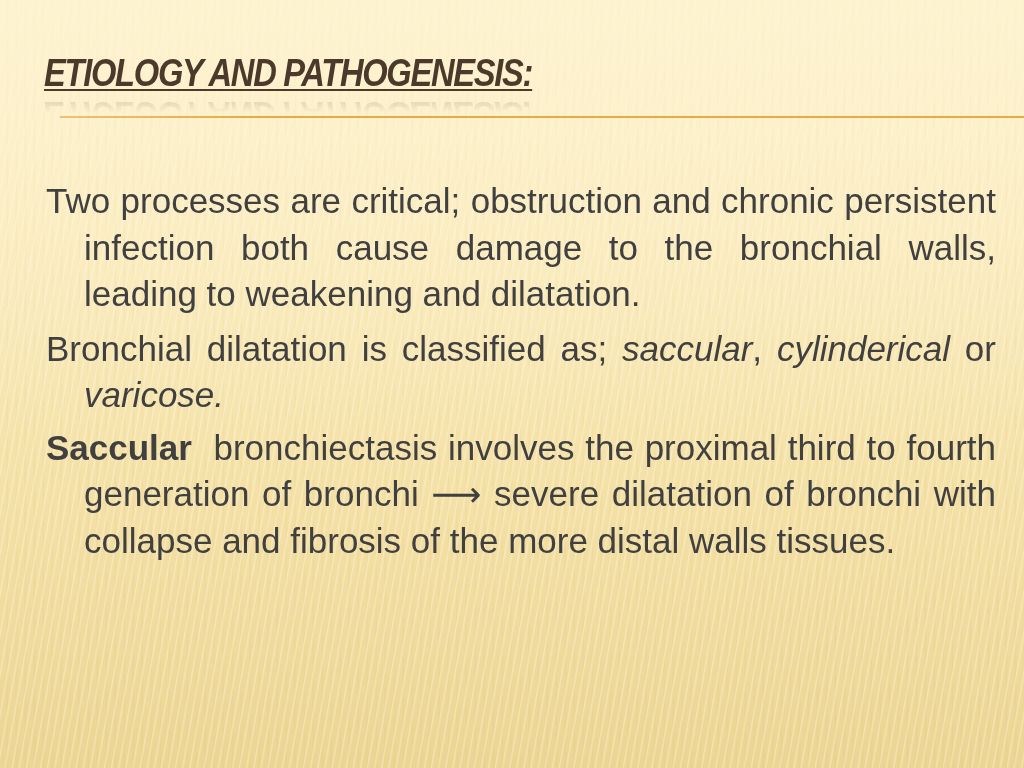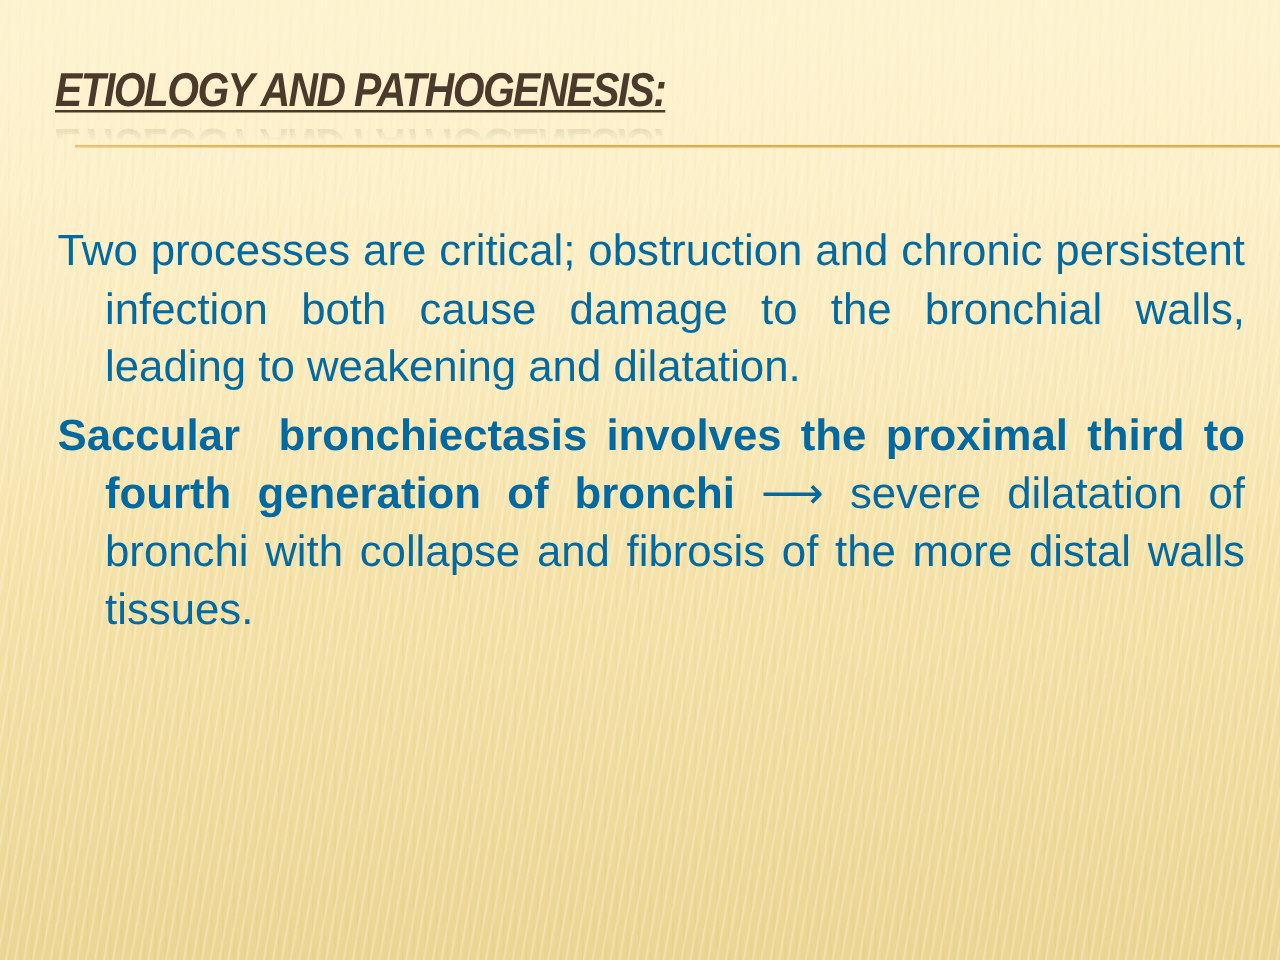--- a/index.html
+++ b/index.html
@@ -35,21 +35,21 @@
     -webkit-mask-image: linear-gradient(0deg, rgba(0,0,0,1) 0%, rgba(0,0,0,0) 45%);
             mask-image: linear-gradient(0deg, rgba(0,0,0,1) 0%, rgba(0,0,0,0) 45%);
     top: 84px;
   }
   .divider {
     position: absolute; left: 60px; right: 0; top: 116px; height: 2px;
     background: linear-gradient(90deg, rgba(230,160,60,0.6), #e9a94a 20%, #e9a94a 100%);
   }
   .content {
     position: absolute; left: 46px; top: 178px; width: 950px;
-    color: #0369a1; font-size: 35px; line-height: 46.5px;
+    color: #404040; font-size: 35px; line-height: 46.5px;
   }
   .para {
     margin: 0 0 8px 0; text-align: justify; text-align-last: left;
     padding-left: 38px; text-indent: -38px;
   }
   .para.p2 { margin-bottom: 6px; }
   .bold { font-weight: bold; }
   .it { font-style: italic; }
 </style>
 </head>
@@ -62,16 +62,19 @@
   <h1 class="title">ETIOLOGY AND PATHOGENESIS:</h1>
   <div class="reflection">ETIOLOGY AND PATHOGENESIS:</div>
 </div>
 
 <div class="divider"></div>
 
 <div class="content">
   <p class="para p1">
     <span>Two processes are critical; obstruction and chronic persistent infection both cause damage to the bronchial walls, leading to weakening and dilatation.</span>
   </p>
+  <p class="para p2">
+    <span>Bronchial dilatation is classified as; </span><span class="it">saccular</span><span>, </span><span class="it">cylinderical</span><span> or </span><span class="it">varicose.</span>
+  </p>
   <p class="para p3">
-    <span class="bold">Saccular</span><span style="white-space: pre-wrap; font-weight: bold;">  bronchiectasis involves the proximal third to fourth generation of bronchi </span><span>⟶</span><span> severe dilatation of bronchi with collapse and fibrosis of the more distal walls tissues.</span>
+    <span class="bold">Saccular</span><span style="white-space: pre-wrap;">  bronchiectasis involves the proximal third to fourth generation of bronchi </span><span>⟶</span><span> severe dilatation of bronchi with collapse and fibrosis of the more distal walls tissues.</span>
   </p>
 </div>
 
 </body></html>

